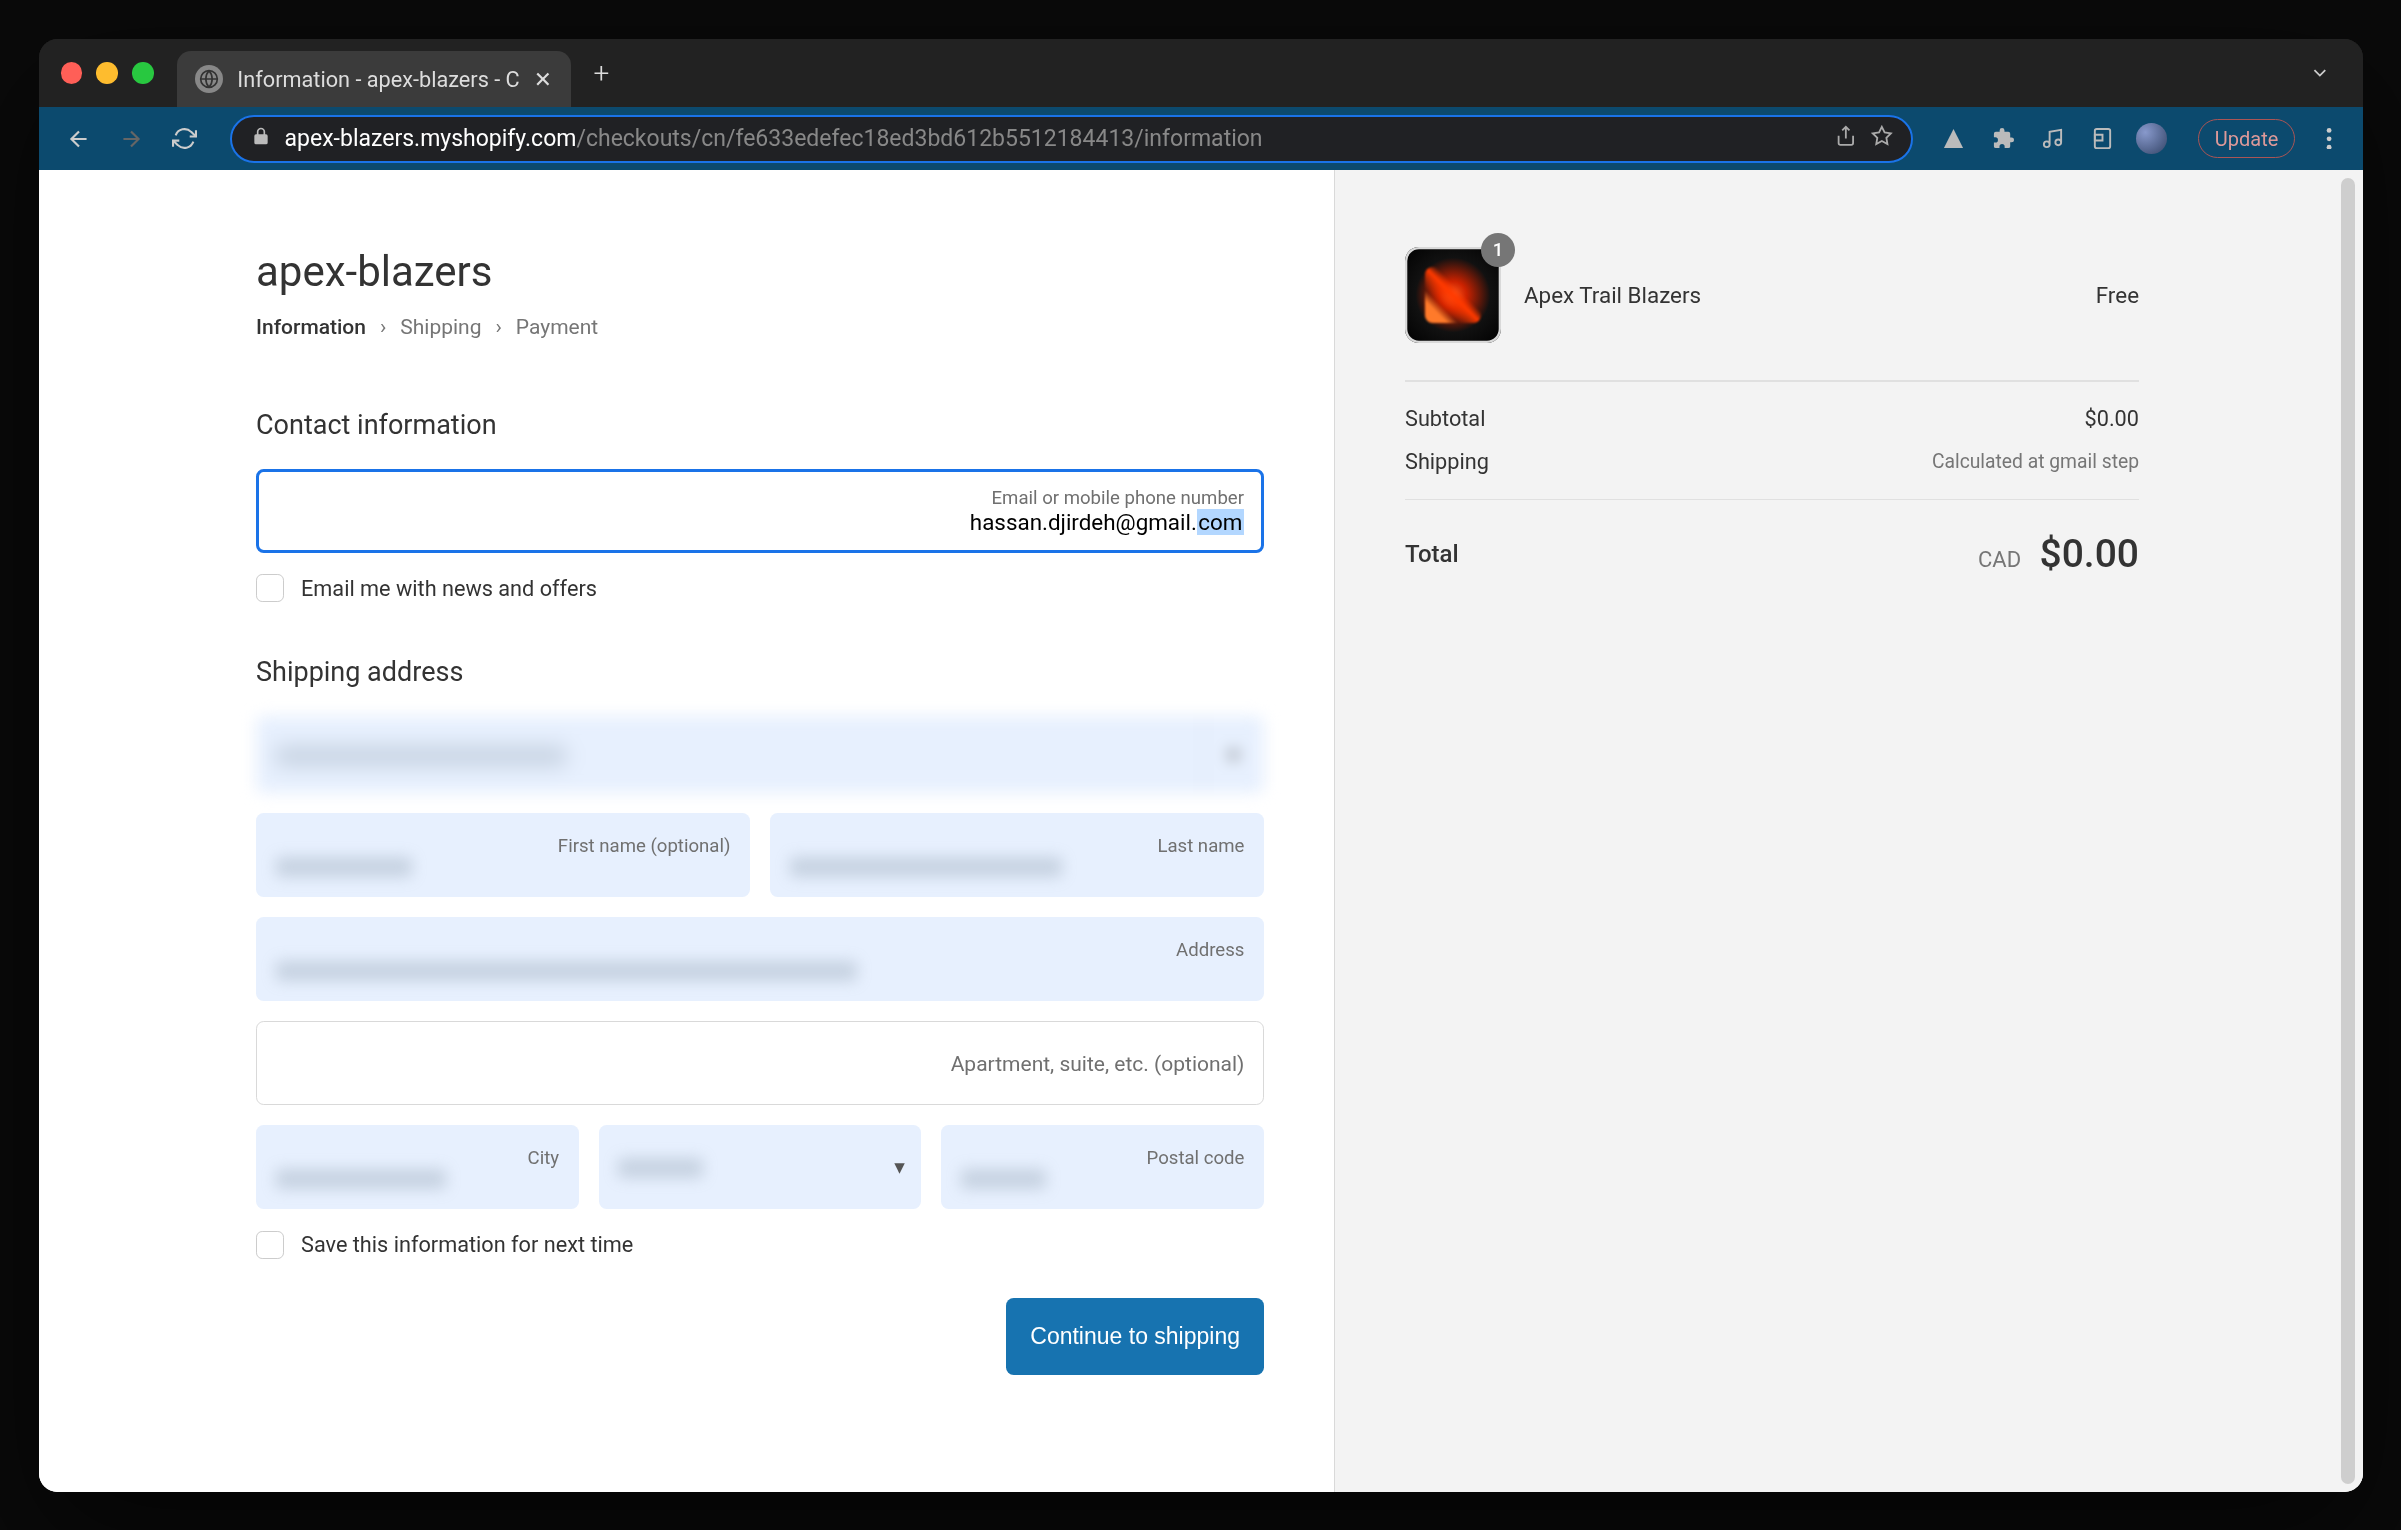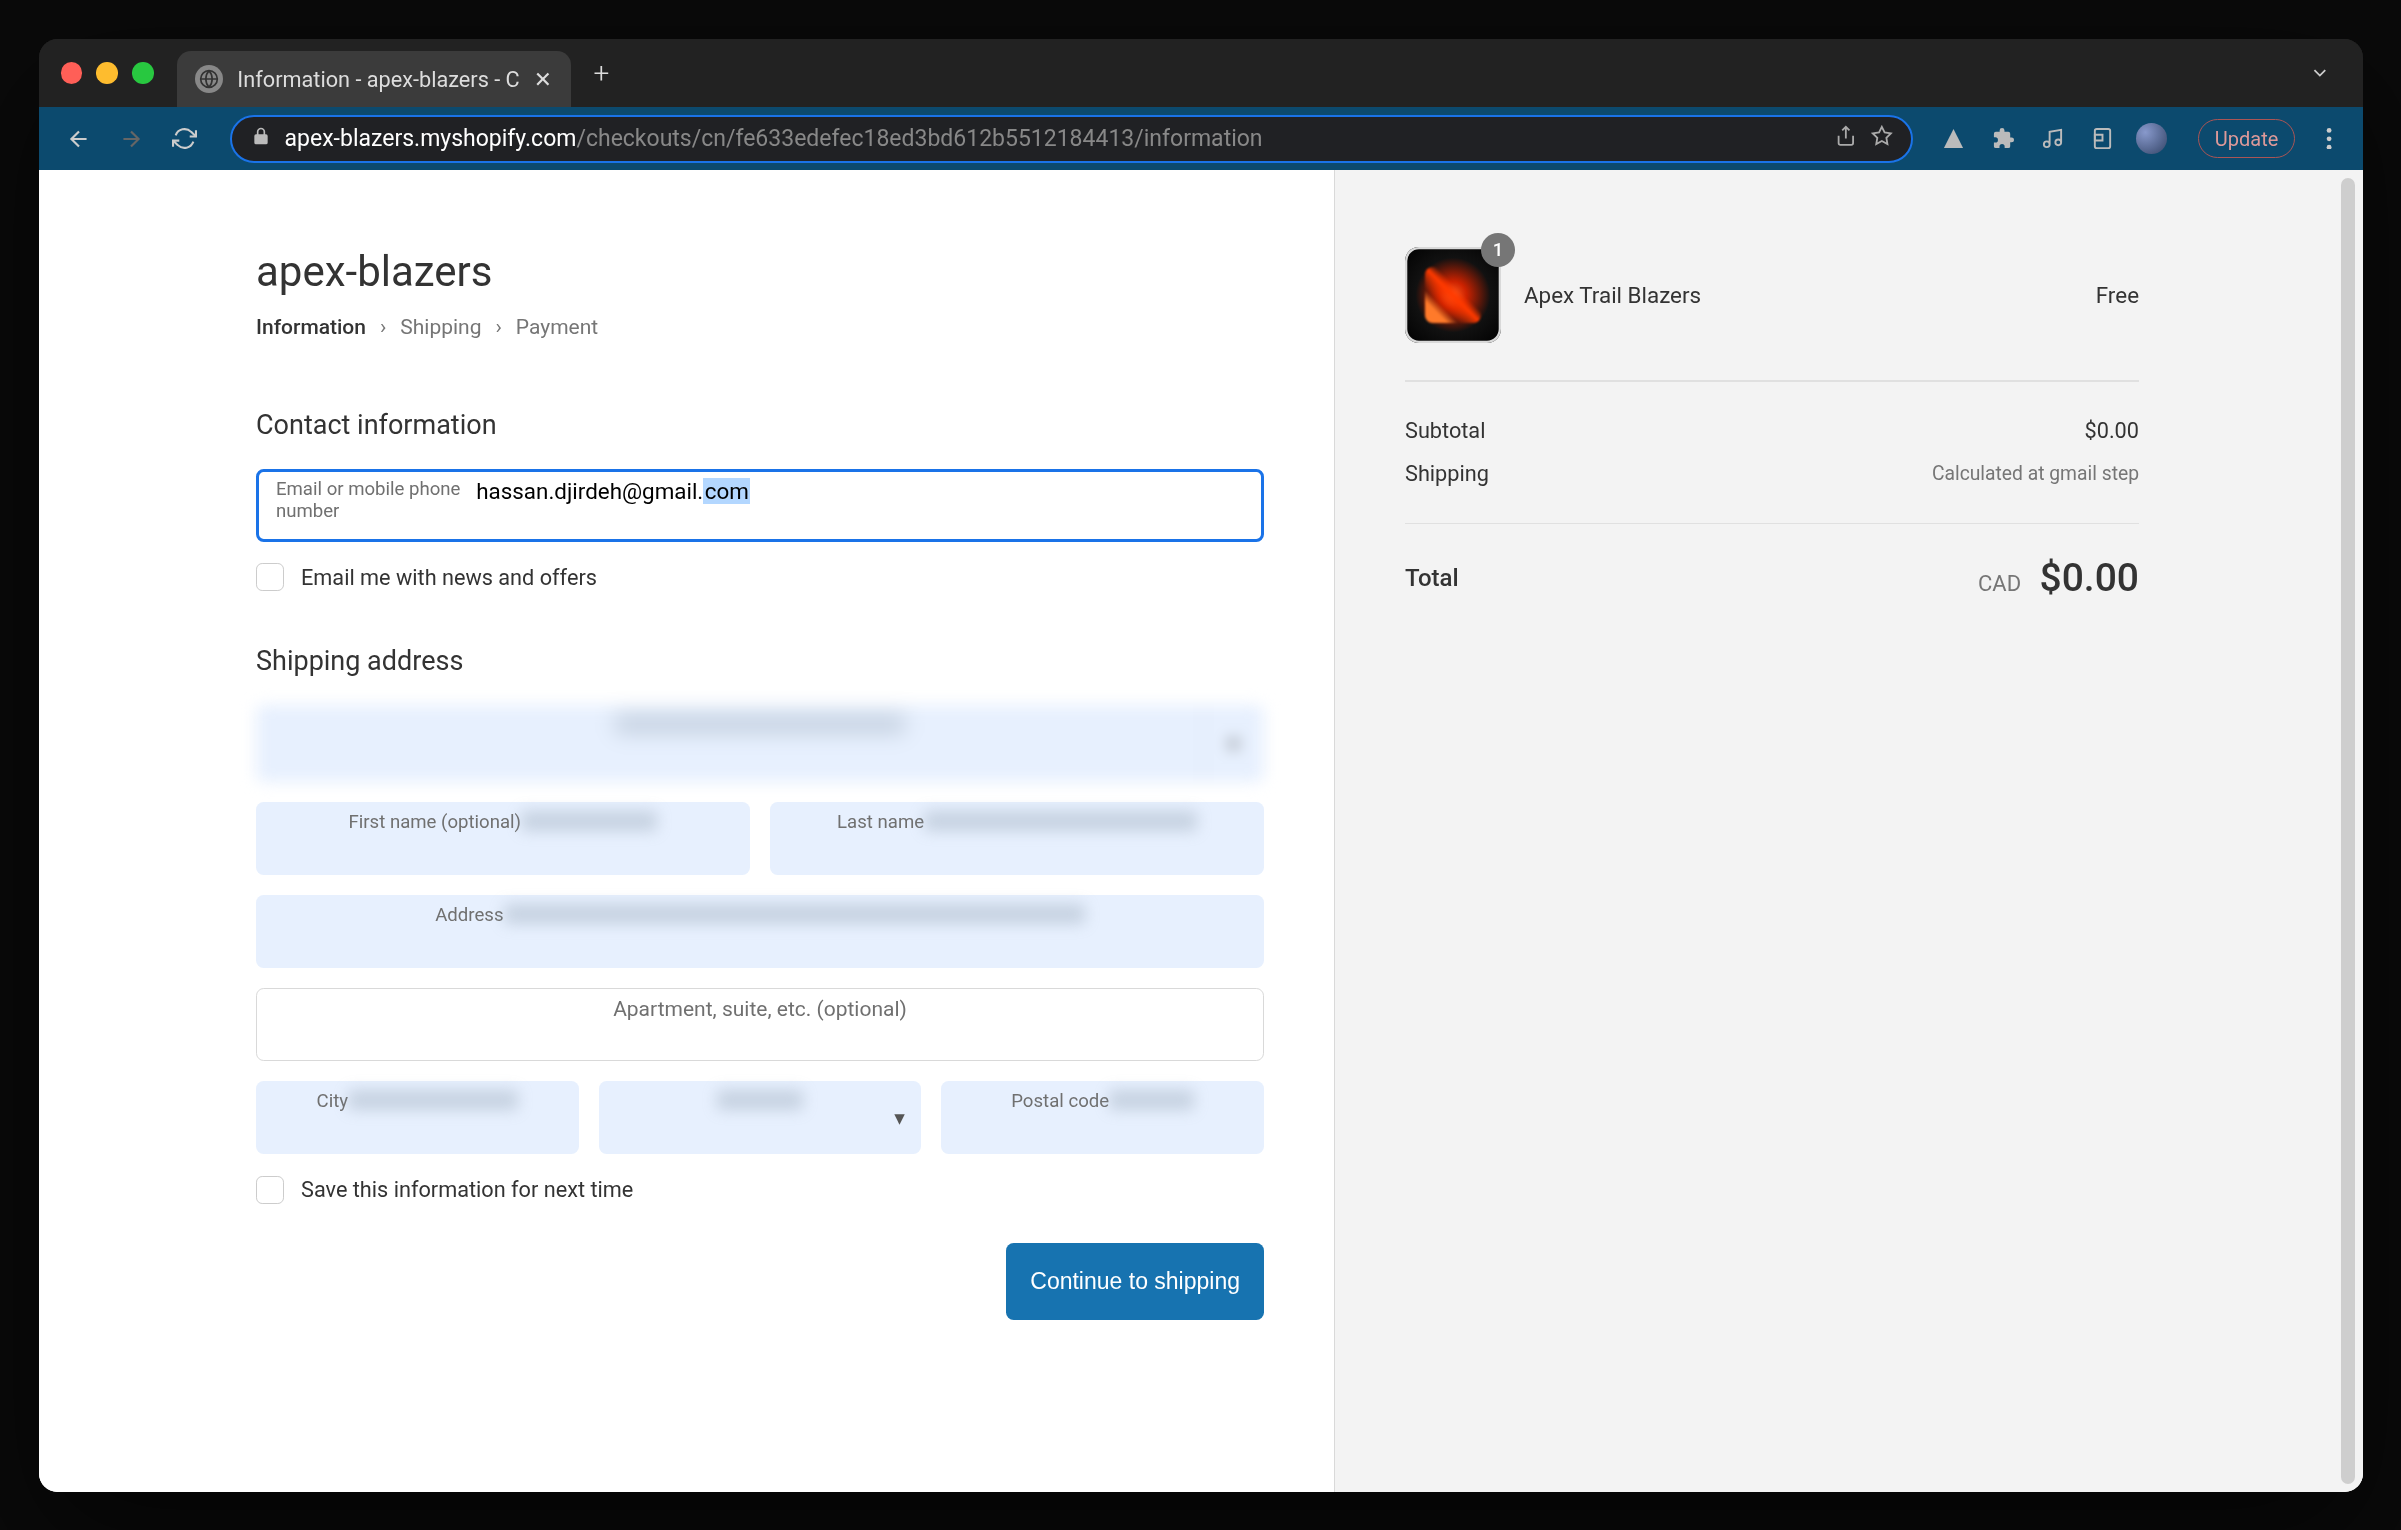--- a/index.html
+++ b/index.html
@@ -139,25 +139,26 @@
       font-size: 27px;
       color: #333;
       font-weight: 400;
       margin-bottom: 28px;
     }
     .field {
       border: 1.5px solid #d9d9d9;
       border-radius: 7.7px;
       background: #fff;
       position: relative;
-      height: 73px;
-      display: flex;
-      flex-direction: row;
+      height: 84px;
+      display: flex;
+      flex-direction: column;
       justify-content: center;
       padding: 7.7px 18.6px 6.2px;
+      text-align: right;
     }
     .field.focused {
       border: 3.1px solid #1a73e8;
       padding: 6.2px 17px 4.6px;
     }
     .field.autofill { background: #e7f0fe; border-color: transparent; }
     .floating-label { font-size: 18.6px; color: #707070; }
     .field-input {
       border: none; background: transparent; font-size: 22.4px; outline: none;
       font-family: inherit; width: 100%;
@@ -263,21 +264,21 @@
     .item-price { font-size: 22.4px; color: #333; }
     .summary-divider { height: 1.5px; background: rgba(0,0,0,0.08); }
     .summary-row {
       display: flex;
       justify-content: space-between;
       align-items: center;
       font-size: 21.7px;
       color: #333;
       padding: 9.3px 0;
     }
-    .summary-section { padding: 27px 0; text-align: center; }
+    .summary-section { padding: 15px 0; text-align: center; }
     .summary-row .muted { color: #767676; font-size: 19.3px; }
     .total-row {
       display: flex;
       justify-content: space-between;
       align-items: center;
       font-size: 24px;
       color: #333;
       font-weight: 500;
       padding-top: 31px;
     }

